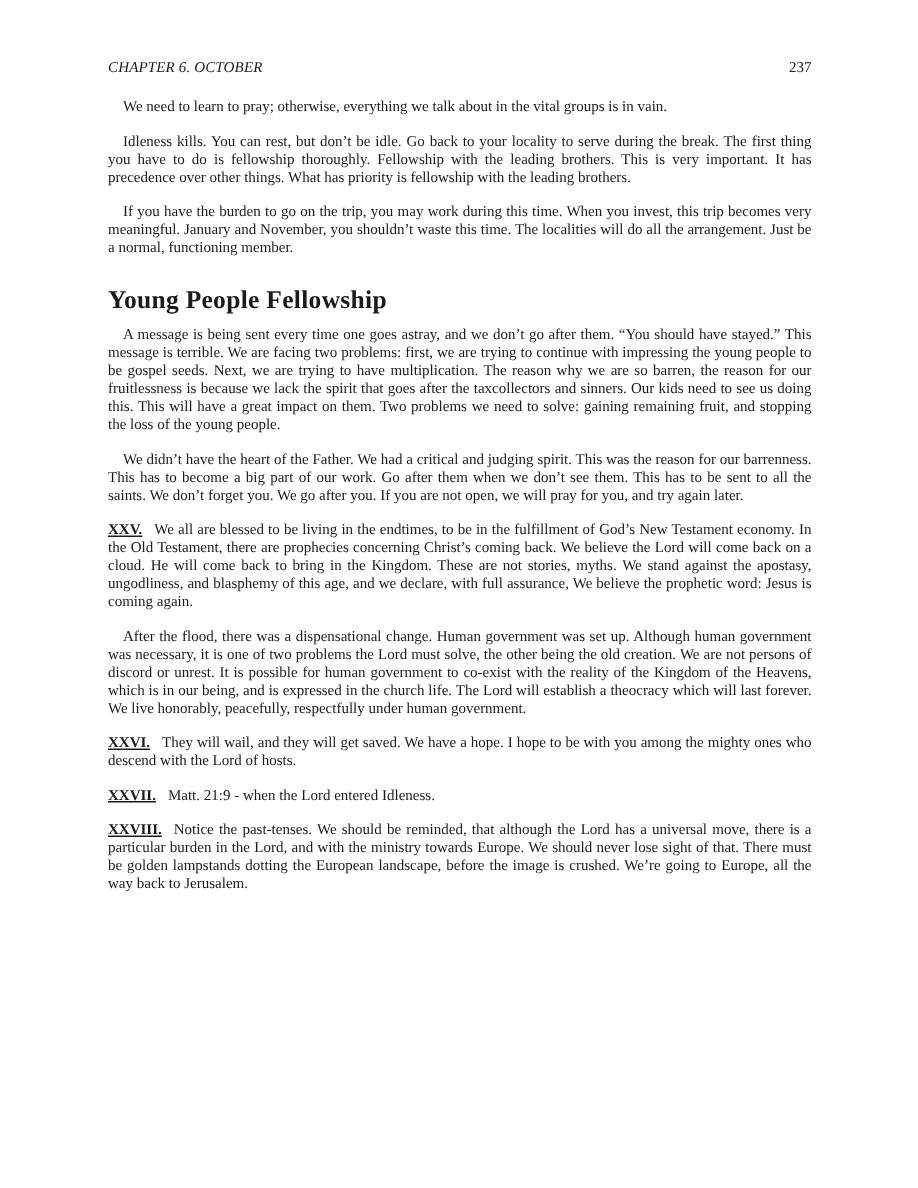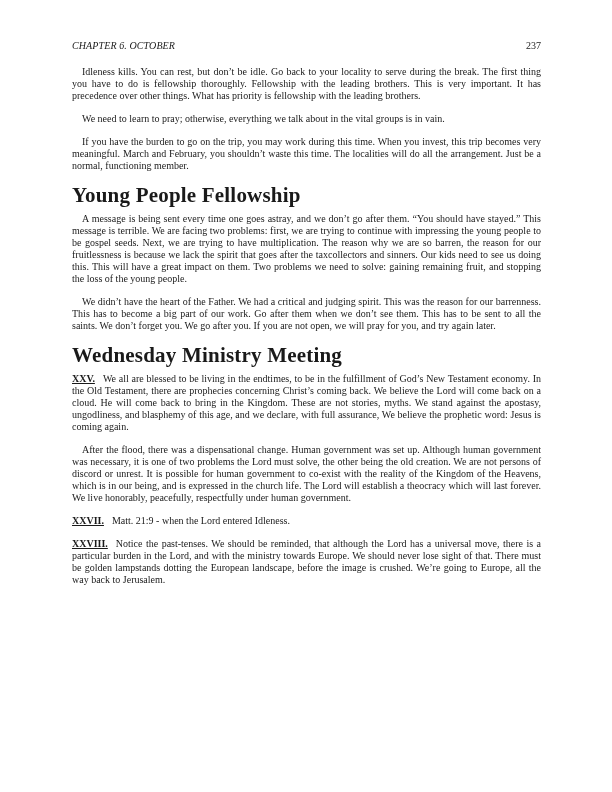--- a/index.html
+++ b/index.html
@@ -46,58 +46,60 @@
     }
     p.numbered {
       text-indent: 0;
     }
     p.numbered .num {
       font-weight: bold;
       margin-right: 8px;
       text-decoration: underline;
     }
     h2 {
-      font-size: 21px;
+      font-size: 17px;
       line-height: 20px;
       font-weight: bold;
-      margin: 13px 0 8px 0;
+      margin: 18px 0 8px 0;
       letter-spacing: 0.2px;
     }
   </style>
 </head>
 <body>
 
 <div class="page">
 
   <div class="running-head">
     <span class="chapter">CHAPTER 6.  OCTOBER</span>
     <span class="pagenum">237</span>
   </div>
 
   <div class="content">
 
+    <p>We need to learn to pray; otherwise, everything we talk about in the vital groups is in vain.</p>
     <p>Idleness kills. You can rest, but don’t be idle. Go back to your locality to serve during the break. The first thing you have to do is fellowship thoroughly. Fellowship with the leading brothers. This is very important. It has precedence over other things. What has priority is fellowship with the leading brothers.</p>
-    <p>We need to learn to pray; otherwise, everything we talk about in the vital groups is in vain.</p>
-    <p>If you have the burden to go on the trip, you may work during this time. When you invest, this trip becomes very meaningful. March and February, you shouldn’t waste this time. The localities will do all the arrangement. Just be a normal, functioning member.</p>
+    <p>If you have the burden to go on the trip, you may work during this time. When you invest, this trip becomes very meaningful. January and November, you shouldn’t waste this time. The localities will do all the arrangement. Just be a normal, functioning member.</p>
 
     <section>
       <h2>Young People Fellowship</h2>
       <p>A message is being sent every time one goes astray, and we don’t go after them. “You should have stayed.” This message is terrible. We are facing two problems: first, we are trying to continue with impressing the young people to be gospel seeds. Next, we are trying to have multiplication. The reason why we are so barren, the reason for our fruitlessness is because we lack the spirit that goes after the taxcollectors and sinners. Our kids need to see us doing this. This will have a great impact on them. Two problems we need to solve: gaining remaining fruit, and stopping the loss of the young people.</p>
       <p>We didn’t have the heart of the Father. We had a critical and judging spirit. This was the reason for our barrenness. This has to become a big part of our work. Go after them when we don’t see them. This has to be sent to all the saints. We don’t forget you. We go after you. If you are not open, we will pray for you, and try again later.</p>
     </section>
 
     <section>
-      <h2>Wednesday Ministry Meeting</h2>
 
       <p class="numbered">
         <span class="num">XXV.</span><span>We all are blessed to be living in the endtimes, to be in the fulfillment of God’s New Testament economy. In the Old Testament, there are prophecies concerning Christ’s coming back. We believe the Lord will come back on a cloud. He will come back to bring in the Kingdom. These are not stories, myths. We stand against the apostasy, ungodliness, and blasphemy of this age, and we declare, with full assurance, We believe the prophetic word: Jesus is coming again.</span>
       </p>
 
       <p>After the flood, there was a dispensational change. Human government was set up. Although human government was necessary, it is one of two problems the Lord must solve, the other being the old creation. We are not persons of discord or unrest. It is possible for human government to co-exist with the reality of the Kingdom of the Heavens, which is in our being, and is expressed in the church life. The Lord will establish a theocracy which will last forever. We live honorably, peacefully, respectfully under human government.</p>
 
+      <p class="numbered">
+        <span class="num">XXVI.</span><span>They will wail, and they will get saved. We have a hope. I hope to be with you among the mighty ones who descend with the Lord of hosts.</span>
+      </p>
 
       <p class="numbered">
         <span class="num">XXVII.</span><span>Matt. 21:9 - when the Lord entered Idleness.</span>
       </p>
 
       <p class="numbered">
         <span class="num">XXVIII.</span><span>Notice the past-tenses. We should be reminded, that although the Lord has a universal move, there is a particular burden in the Lord, and with the ministry towards Europe. We should never lose sight of that. There must be golden lampstands dotting the European landscape, before the image is crushed. We’re going to Europe, all the way back to Jerusalem.</span>
       </p>
 
     </section>

